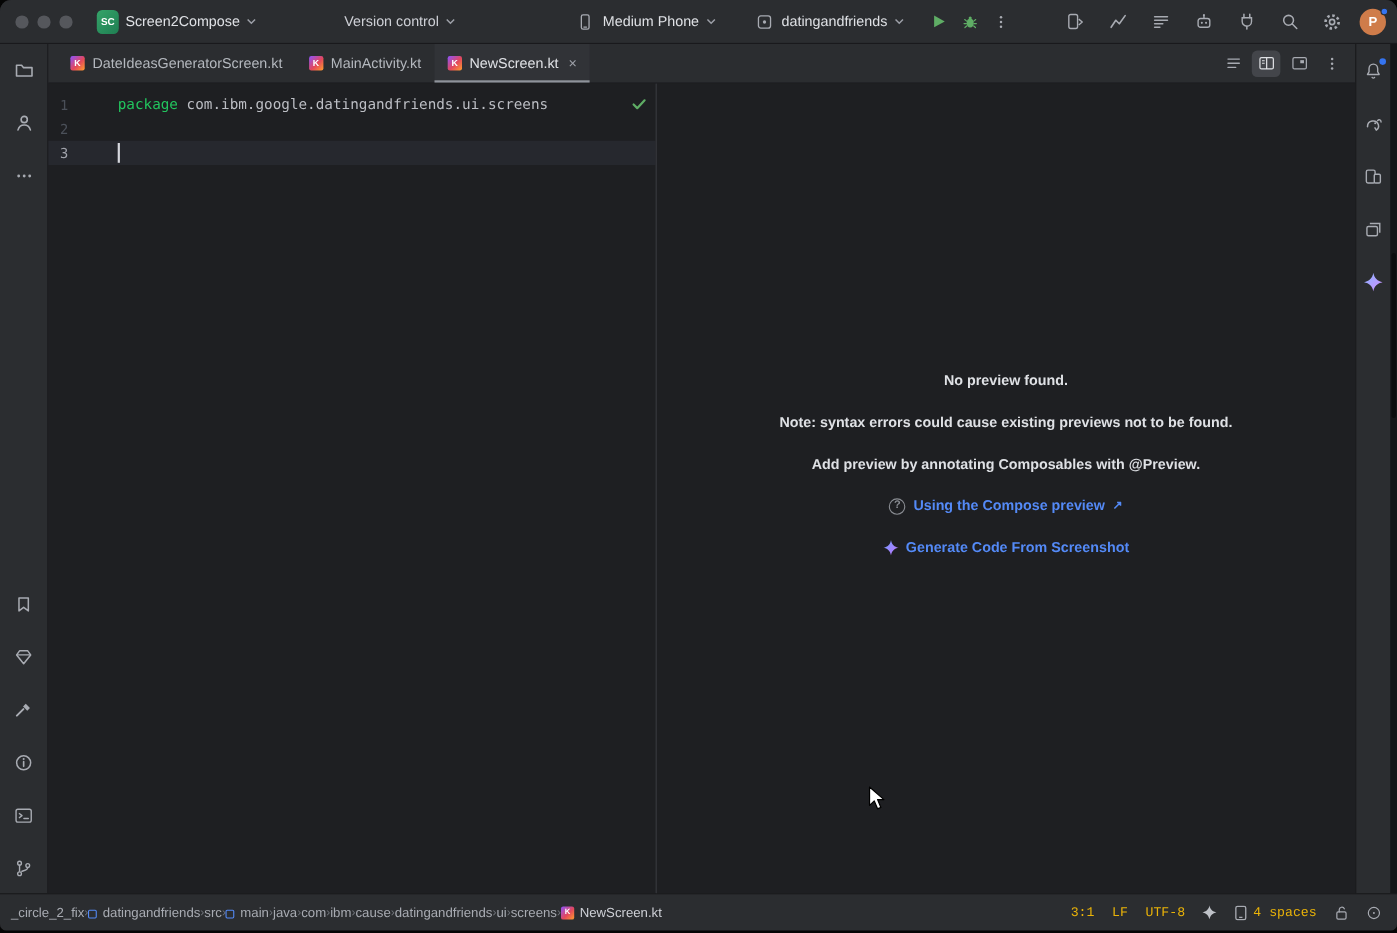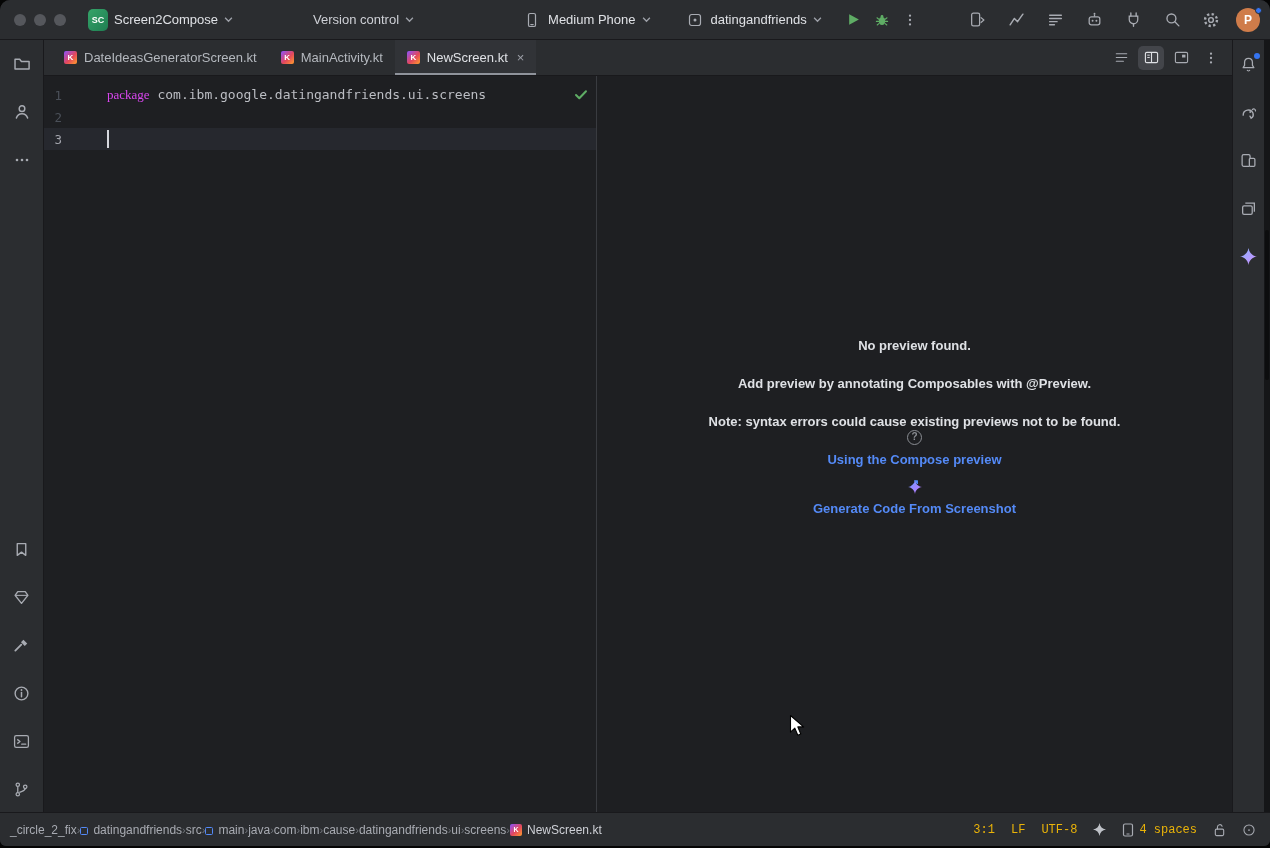--- a/index.html
+++ b/index.html
@@ -51,28 +51,28 @@
 
   
   .editor-row { flex:1; display:flex; min-height:0; }
   .editor { width:552px; flex:none; background:#1e1f22; position:relative; padding-top:8px;
             font-family:"DejaVu Sans Mono", monospace; font-size:13px; }
   .eline { height:22px; display:flex; align-items:center; position:relative; }
   .eline.current { background:#26282e; }
   .gutter { width:63px; flex:none; text-align:right; padding-right:45px; color:#4b5059; font-size:12.5px; }
   .eline.current .gutter { color:#a1a3ab; }
   .codecell { padding-left:0; white-space:pre; }
-  .kw { color:#d946ef;font-family:Liberation Serif, serif; }
+  .kw { color:#22c55e; }
   .plain { color:#bcbec4; }
   .caret { position:absolute; left:63px; top:2px; width:1.5px; height:18px; background:#d6d8de; }
   .inspect-ok { position:absolute; top:12px; right:8px; }
 
   .preview { flex:1; background:#1e1f22; border-left:1px solid #393b40; text-align:center; padding-top:262px; position:relative;font-weight:bold; }
   .pline { height:16px; line-height:16px; margin-bottom:22px; color:#dfe1e5; }
-  .prow { display:flex; align-items:center; justify-content:center; gap:7px;flex-direction:column; }
+  .prow { display:flex; align-items:center; justify-content:center; gap:7px; }
   .link { color:#548af7; }
   .qmark { width:15px; height:15px; border:1.2px solid #8a8d93; border-radius:50%; color:#8a8d93;
            font-size:10px; display:flex; align-items:center; justify-content:center; flex:none; }
   .qmark::before { content:"?"; }
   .ext-arrow { color:#548af7; font-size:11px; }
 
   
   .statusbar { height:34px; background:#2b2d30; border-top:1px solid #19191c; display:flex; align-items:center;
                padding:0 14px 0 10px; font-size:12px; color:#a8abb2; flex:none; }
   .crumbs { display:flex; align-items:center; gap:0; min-width:0; white-space:nowrap; }
@@ -395,22 +395,22 @@
             <span>
               <svg width="14" height="13" viewBox="0 0 14 13">
                   <path d="M2 7l3.3 3.3L12 3.2" fill="none" stroke="#5fad65" stroke-width="2" stroke-linecap="round" stroke-linejoin="round"></path>
                 </svg>
             </span>
           </div>
         </div>
 
         <div class="preview">
           <div class="pline">No preview found.</div>
+          <div class="pline">Note: syntax errors could cause existing previews not to be found.</div>
           <div class="pline">Add preview by annotating Composables with @Preview.</div>
-          <div class="pline">Note: syntax errors could cause existing previews not to be found.</div>
 
           <div class="pline prow">
             <span class="qmark"></span>
             <span class="link">Using the Compose preview</span>
             <span class="ext-arrow">↗</span>
           </div>
 
           <div class="pline prow">
             <span>
               <svg width="14" height="14" viewBox="0 0 16 16">

